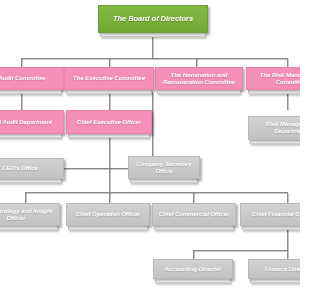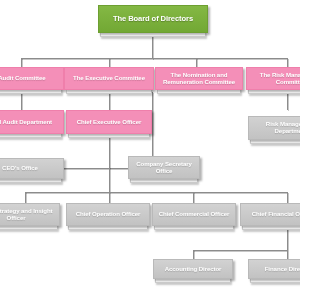--- a/index.html
+++ b/index.html
@@ -33,20 +33,21 @@
     display: flex;
     align-items: center;
     justify-content: center;
     text-align: center;
     color: #ffffff;
     line-height: 1.12;
     padding: 1px 2px;
     box-shadow: 2px 2px 2px rgba(0,0,0,0.30);
     overflow: hidden;
     letter-spacing: -0.1px;
+    font-style: italic;
   }
   .node .label {
     display: block;
     width: 100%;
   }
 
   .node.green {
     background: linear-gradient(180deg, #84b844 0%, #72a834 100%);
     border: 1px solid #6d9f31;
     font-size: 7.6px;

